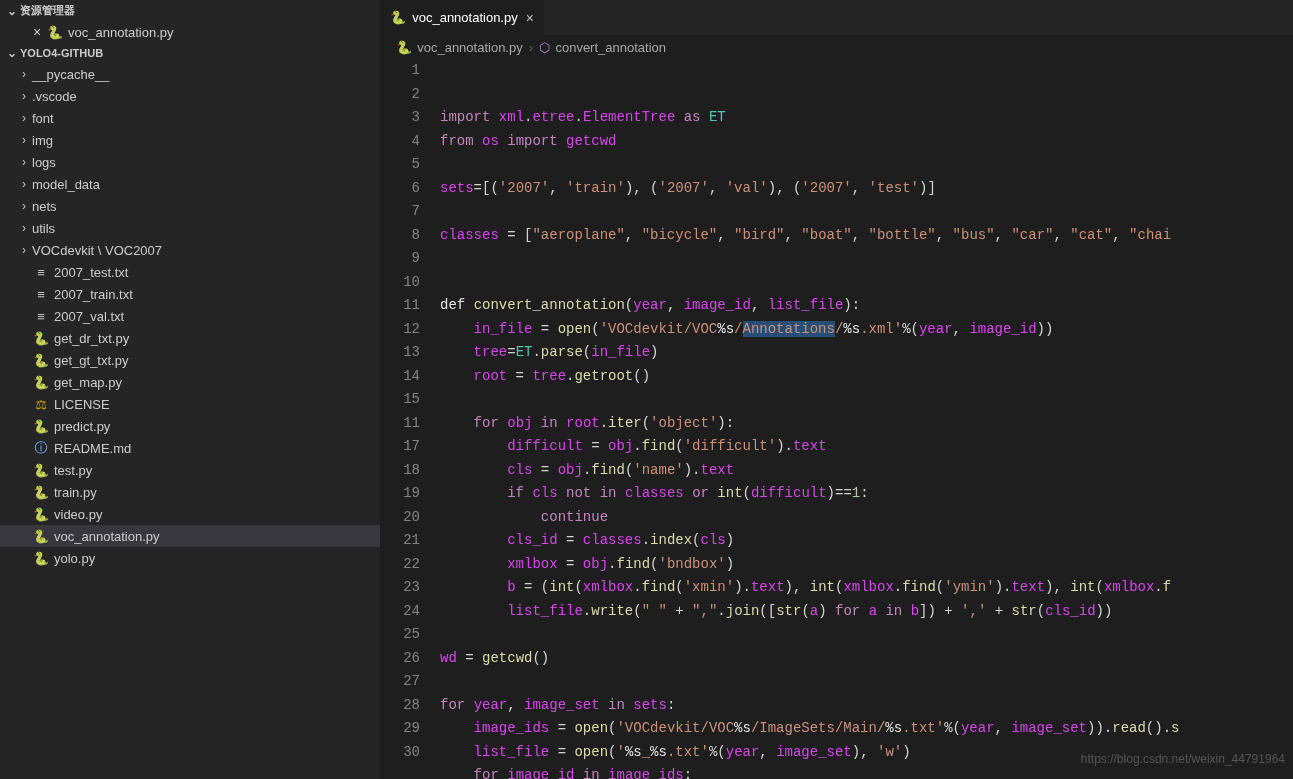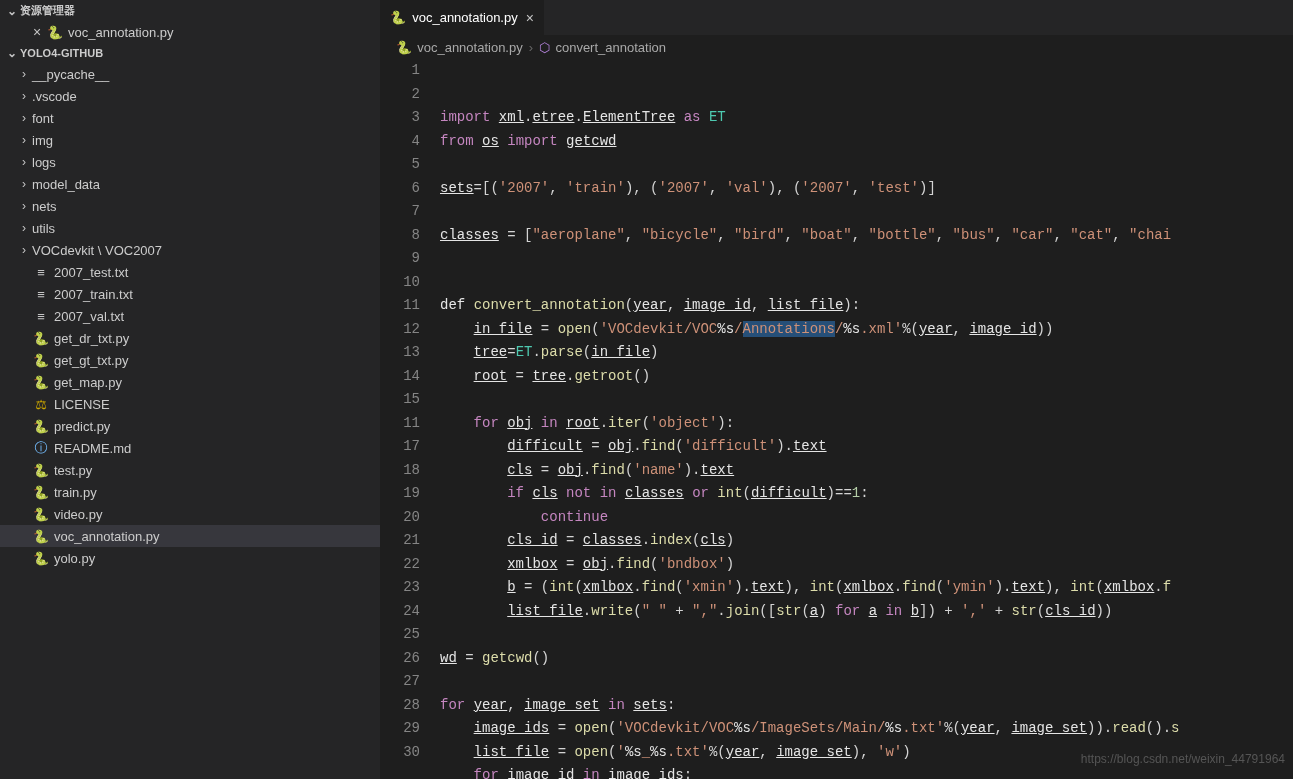--- a/index.html
+++ b/index.html
@@ -124,21 +124,21 @@
   color: #d4d4d4;
   position: relative;
 }
 .code-line { height: 23.5px; }
 .gutter-line { height: 23.5px; }
 .kw { color: #c586c0; }
 .kw2 { color: #e5e5e5; }
 .fn { color: #dcdcaa; }
 .str { color: #ce9178; }
 .num { color: #b5cea8; }
-.var { color: #e5e5e5; text-decoration: underline; }
+.var { color: #d946ef; }
 .cls { color: #4ec9b0; }
 .sel { background: #264f78; text-align: right; }
 .watermark {
   position: absolute;
   bottom: 8px;
   right: 8px;
   color: #555;
   font-size: 12px;
   font-family: sans-serif;
 }

